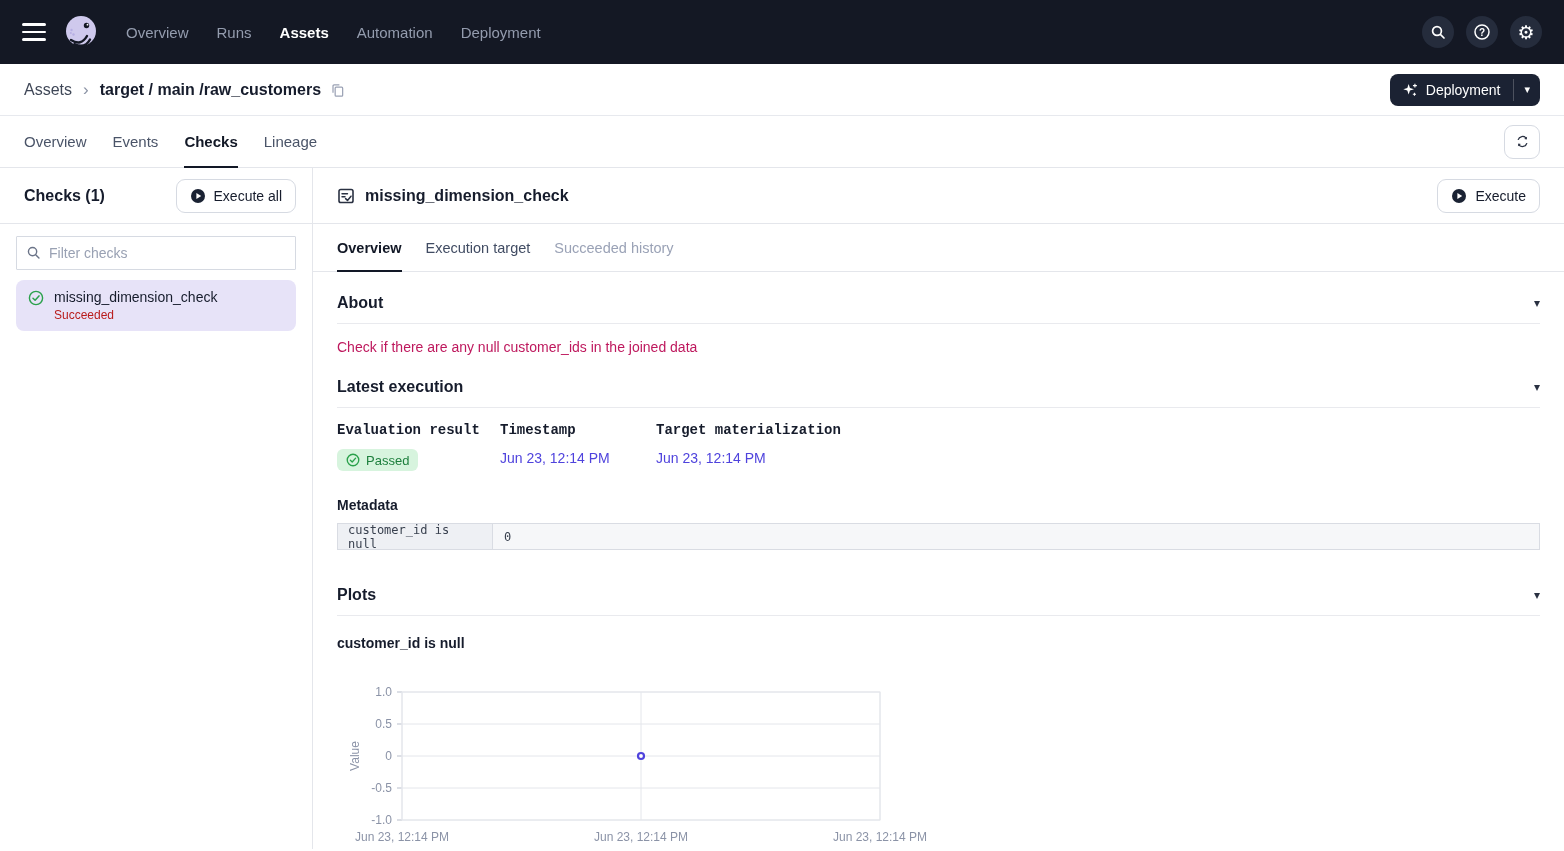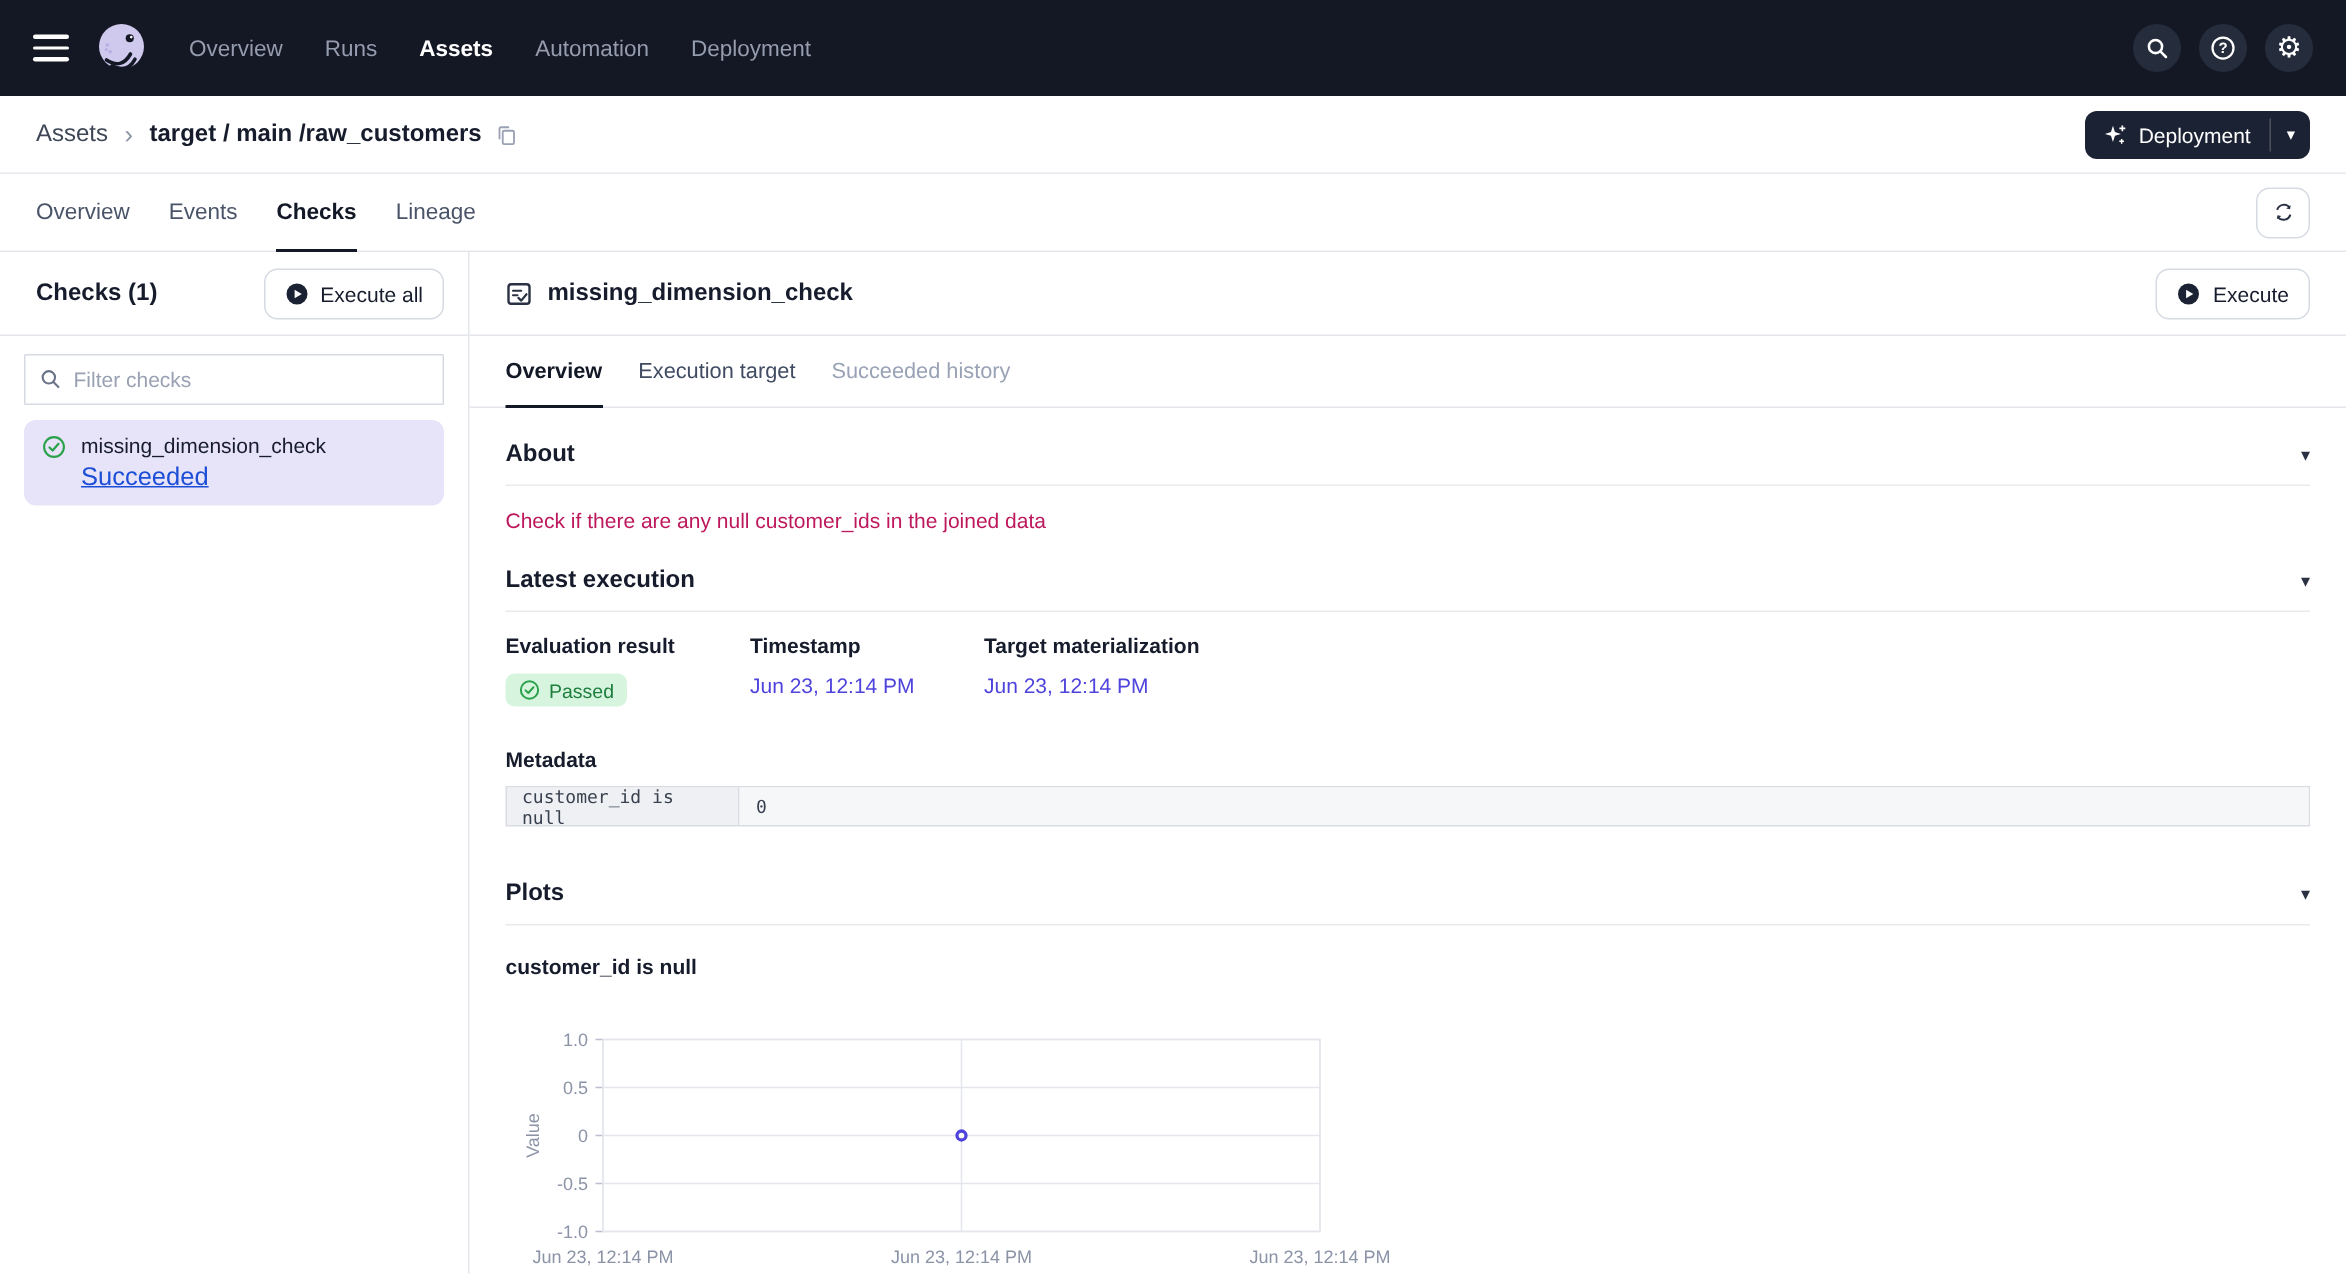--- a/index.html
+++ b/index.html
@@ -49,40 +49,40 @@
   .btn { display:inline-flex; align-items:center; gap:8px; height:34px; padding:0 13px; border:1px solid #d6dae2;
     border-radius:9px; background:#fff; font-size:14px; font-weight:500; color:#161c2c; cursor:pointer; }
   .filter-wrap { margin:12px 16px 10px; position:relative; }
   .filter-wrap .f-icon { position:absolute; left:10px; top:9px; color:#6a7387; }
   .filter-input { width:100%; height:34px; border:1px solid #d6dae2; border-radius:1px; padding:0 10px 0 32px;
     font-size:14px; color:#161c2c; outline:none; font-family:"Liberation Sans",sans-serif; }
   .filter-input::placeholder { color:#99a1b3; }
   .check-item { margin:0 16px; background:#e7e3f8; border-radius:8px; padding:9px 12px; display:flex; gap:10px; cursor:pointer; }
   .check-item .ci-icon { margin-top:1px; flex-shrink:0; }
   .check-name { font-size:14px; color:#161c2c; }
-  .check-status { font-size:17px; color:#1d4ed8; margin-top:3px;text-decoration:underline; }
+  .check-status { font-size:12px; color:#b91c1c; margin-top:3px; }
   
   .main { flex:1; min-width:0; display:flex; flex-direction:column; }
   .main-header { height:56px; border-bottom:1px solid #e4e6eb; display:flex; align-items:center; padding:0 24px; gap:10px; }
   .main-title { font-size:16px; font-weight:700; }
   .main-header .btn { margin-left:auto; }
   .inner-tabs { height:48px; border-bottom:1px solid #e4e6eb; display:flex; gap:24px; padding:0 24px; }
   .itab { display:flex; align-items:center; font-size:14.5px; color:#414c63; cursor:pointer; position:relative; }
   .itab.active { color:#121826; font-weight:700; }
   .itab.active::after { content:""; position:absolute; left:0; right:0; bottom:-1px; height:2px; background:#121826; }
   .itab.dim { color:#9aa2b6; }
   .content { padding:0 24px; overflow:hidden; flex:1; }
   .section-head { display:flex; align-items:center; justify-content:space-between; padding:22px 0 11px; border-bottom:1px solid #e9eaee; }
   .section-head.plots-head { padding-top:36px; }
   .section-title { font-size:16px; font-weight:700; }
   .caret { color:#2a3142; font-size:12px; cursor:pointer; }
   .about-desc { font-size:14px; color:#be185d; margin-top:14px; line-height:18px; }
   .exec-grid { display:flex; margin-top:13px; }
   .exec-col1 { width:163px; } .exec-col2 { width:156px; }
-  .col-head { font-size:14px; font-weight:700; margin-bottom:10px; line-height:18px; }
+  .col-head { font-size:14px; font-weight:700; margin-bottom:10px; line-height:18px;font-family:Liberation Mono, monospace; }
   .badge { display:inline-flex; align-items:center; gap:6px; background:#d7f4de; color:#1d7f3d;
     font-size:13px; height:22px; padding:0 9px; border-radius:6px; }
   .link { color:#4f43dd; font-size:14px; text-decoration:none; cursor:pointer; }
   .meta-heading { font-size:14px; font-weight:700; margin-top:26px; }
   .meta-table { margin-top:10px; border:1px solid #d9dce3; display:flex; height:27px; align-items:stretch;
     font-family:"DejaVu Sans Mono", monospace; font-size:12px; color:#39414f; }
   .meta-key { width:155px; flex-shrink:0; background:#eef0f4; border-right:1px solid #d9dce3; display:flex; align-items:center; padding:0 10px; }
   .meta-val { flex:1; background:#f6f7f9; display:flex; align-items:center; padding:0 11px; }
   .plot-title { font-size:14px; font-weight:700; margin-top:19px; }
   .chart { margin-top:34px; margin-left:8px; }

